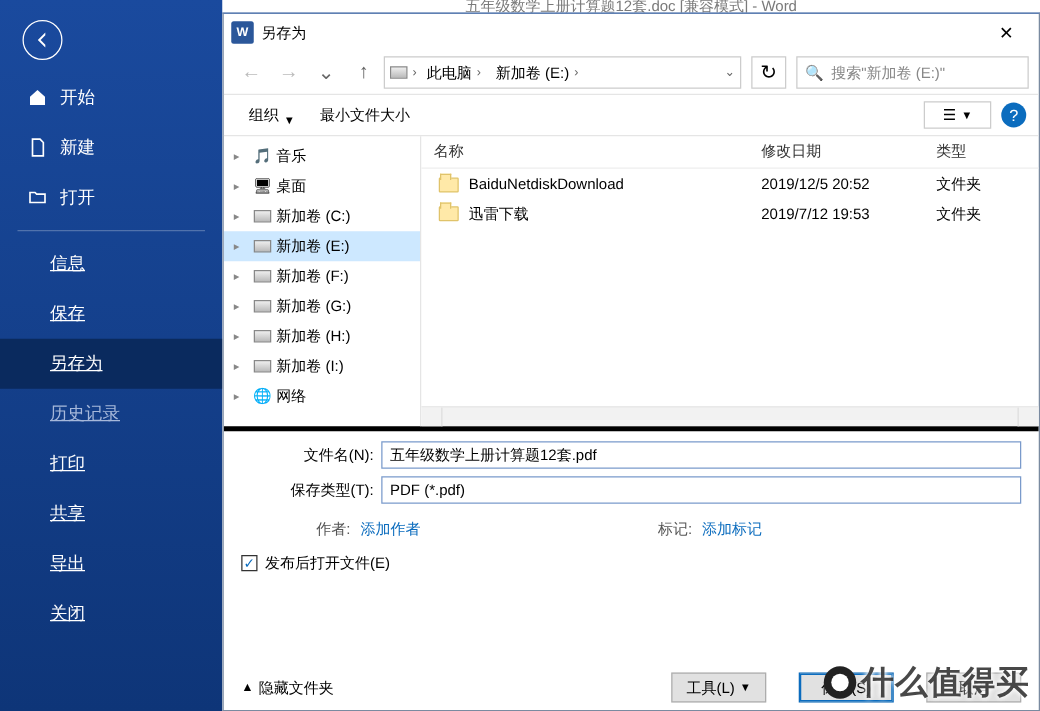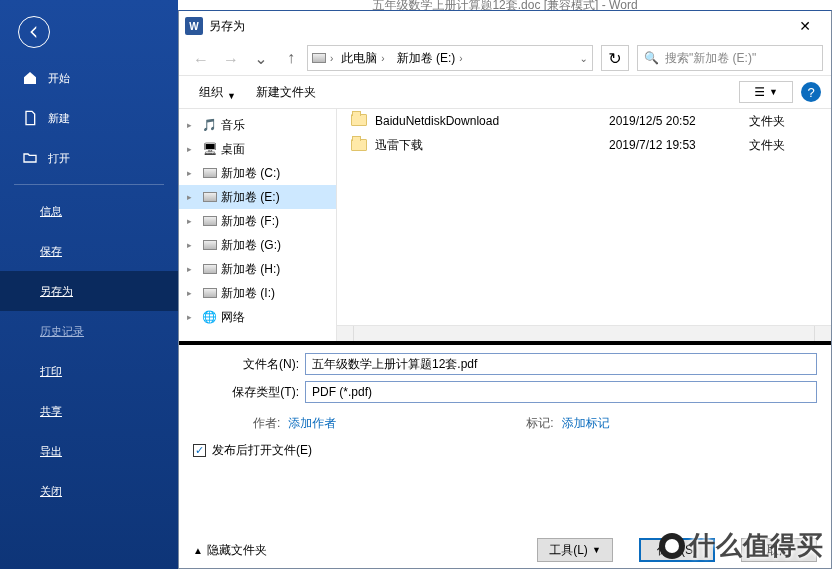--- a/index.html
+++ b/index.html
@@ -1,19 +1,19 @@
 <!DOCTYPE html>
 <html><head>
 <meta charset="utf-8">
 <style>
   * { box-sizing: border-box; font-family: "Microsoft YaHei", "Segoe UI", sans-serif; }
   body { margin: 0; width: 832px; height: 569px; overflow: hidden; background: #fff; position: relative; }
   
   
-  .backstage { position: absolute; left:0; top:0; width:178px; height:569px; background:#103a7a; background:linear-gradient(#1a4a9e,#0e3578); color:#fff; font-size:11px; }
+  .backstage { position: absolute; left:0; top:0; width:178px; height:569px; background:#103a7a; background:linear-gradient(#1a4a9e,#0e3578); color:#fff; font-size:14px; }
   .titlebar { position:absolute; left:178px; top:0; right:0; height:10px; background:#fff; color:#7a7a7a; font-size:12px; text-align:center; padding-top:0; }
   .titlebar span { position:relative; top:-3px;}
   
   .back-circle { width:32px; height:32px; border:1.5px solid #fff; border-radius:50%; margin:16px 0 10px 18px; display:flex; align-items:center; justify-content:center; cursor:pointer;}
   .back-circle svg { width:18px; height:18px; fill:#fff; }
   .bs-item { height:40px; display:flex; align-items:center; padding-left:22px; gap:10px; cursor:pointer; }
   .bs-item.selected { background:#0a2a5e; }
   .bs-item span.icon { width:16px; display:inline-flex; }
   .bs-sep { height:1px; background:rgba(255,255,255,0.25); margin:6px 14px; }
   .bs-sub { height:40px; display:flex; align-items:center; padding-left:40px; cursor:pointer;text-decoration:underline; }
@@ -169,21 +169,21 @@
       <span>🔍</span>
       <span>搜索"新加卷 (E:)"</span>
     </div>
   </div>
 
   <div class="toolbar">
     <div class="tb-btn">
         <span>组织</span> 
         <span style="font-size:9px">▼</span>
       </div>
-    <div class="tb-btn">新建文件夹</div>
+    <div class="tb-btn">最小文件大小</div>
     <div class="tb-spacer"></div>
     <div class="tb-view">☰ <span style="font-size:9px">▼</span></div>
     <div class="tb-help">?</div>
   </div>
 
   <div class="body">
     <div class="tree" id="tree">
         <div class="tnode">
           <span class="tarrow">▸</span>
           <span class="ticon">🎵</span>
@@ -236,23 +236,28 @@
           </span>
           <span>新加卷 (I:)</span>
         </div>
         <div class="tnode">
           <span class="tarrow">▸</span>
           <span class="ticon">🌐</span>
           <span>网络</span>
         </div>
       </div>
     <div class="list">
+      <div class="list-head">
+        <div class="col c-name">名称</div>
+        <div class="col c-date">修改日期</div>
+        <div class="col c-type">类型</div>
+      </div>
       <div class="list-rows" id="rows">
           <div class="lrow">
-            <div class="c-name" style="display:flex;align-items:flex-start"><span class="folder-icon"></span>BaiduNetdiskDownload</div>
+            <div class="c-name" style="display:flex;align-items:flex-end"><span class="folder-icon"></span>BaiduNetdiskDownload</div>
             <div class="col c-date">2019/12/5 20:52</div>
             <div class="col c-type">文件夹</div>
           </div>
           <div class="lrow">
             <div class="c-name" style="display:flex;align-items:center"><span class="folder-icon"></span>迅雷下载</div>
             <div class="col c-date">2019/7/12 19:53</div>
             <div class="col c-type">文件夹</div>
           </div>
         </div>
       <div class="list-scroll"></div>

